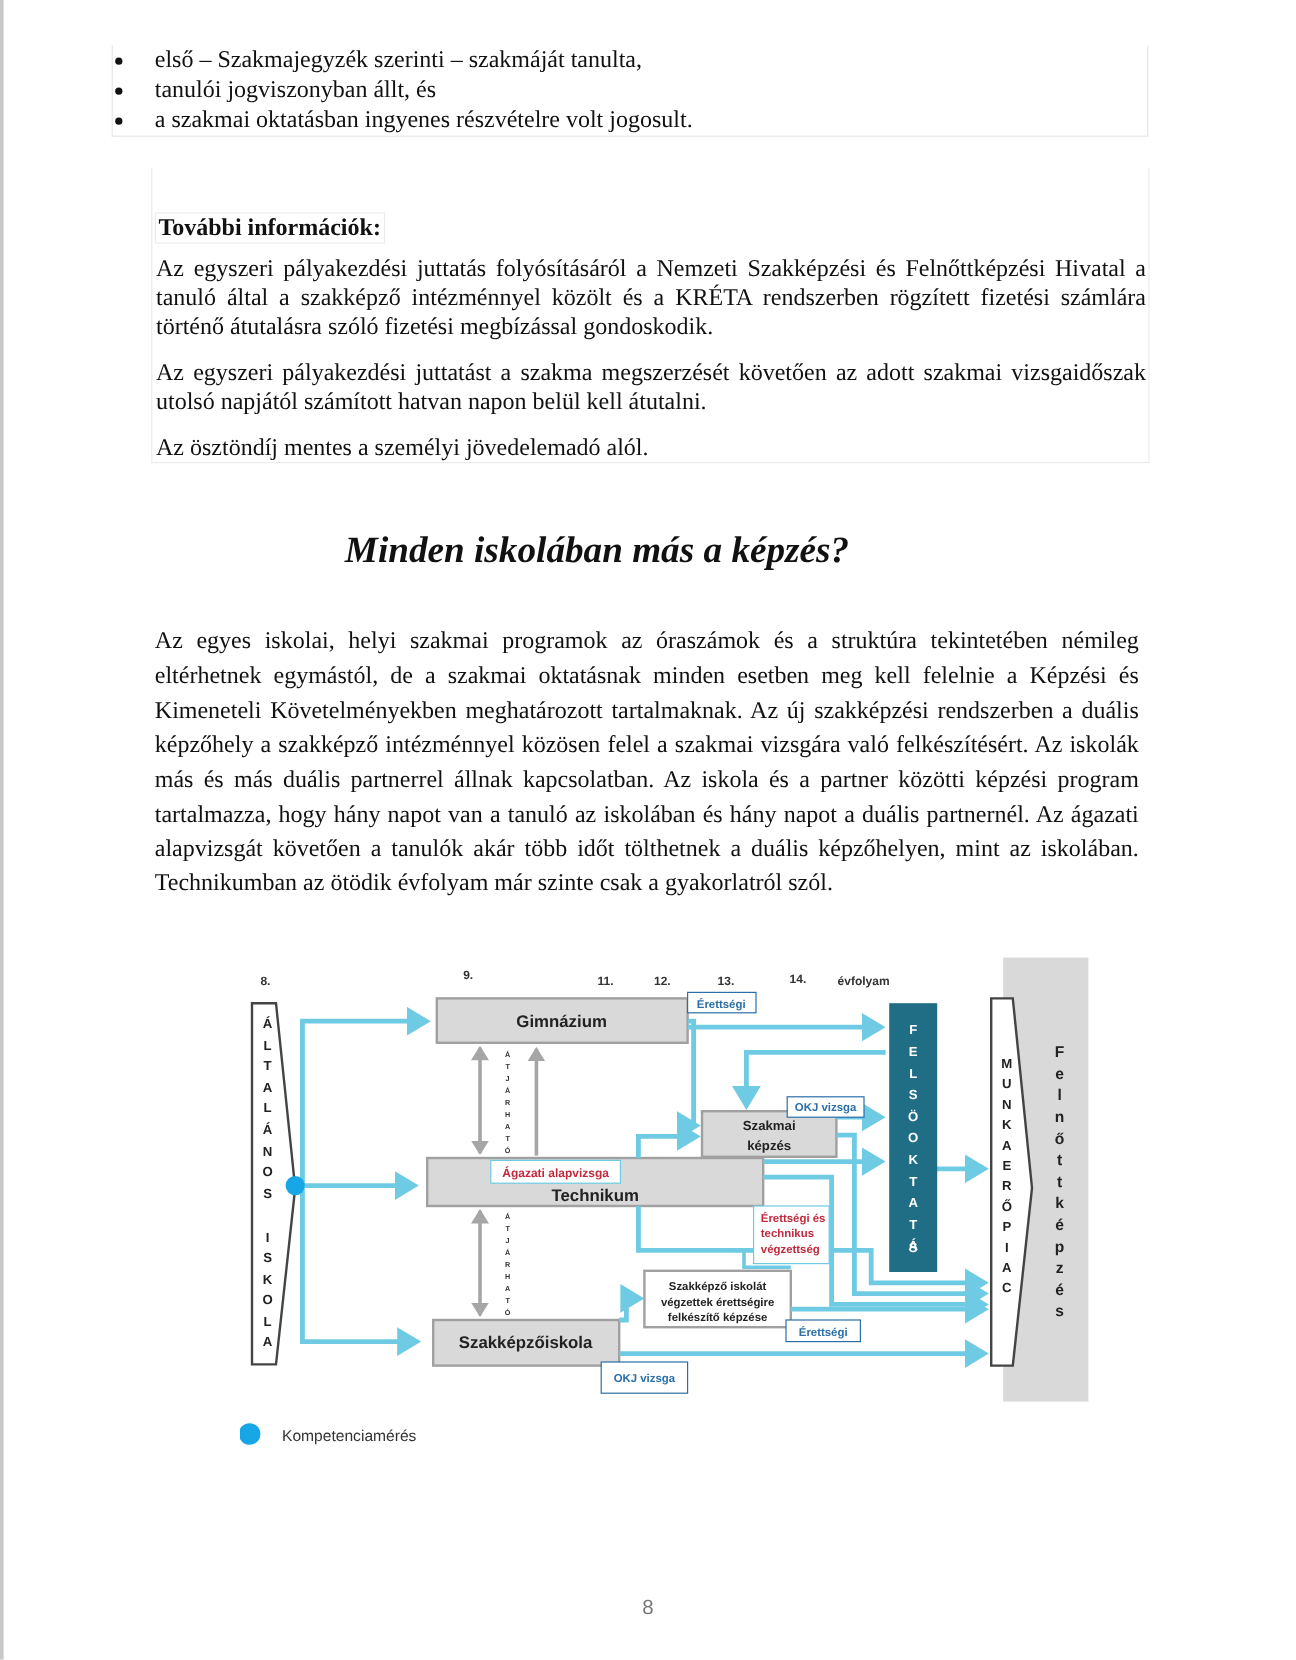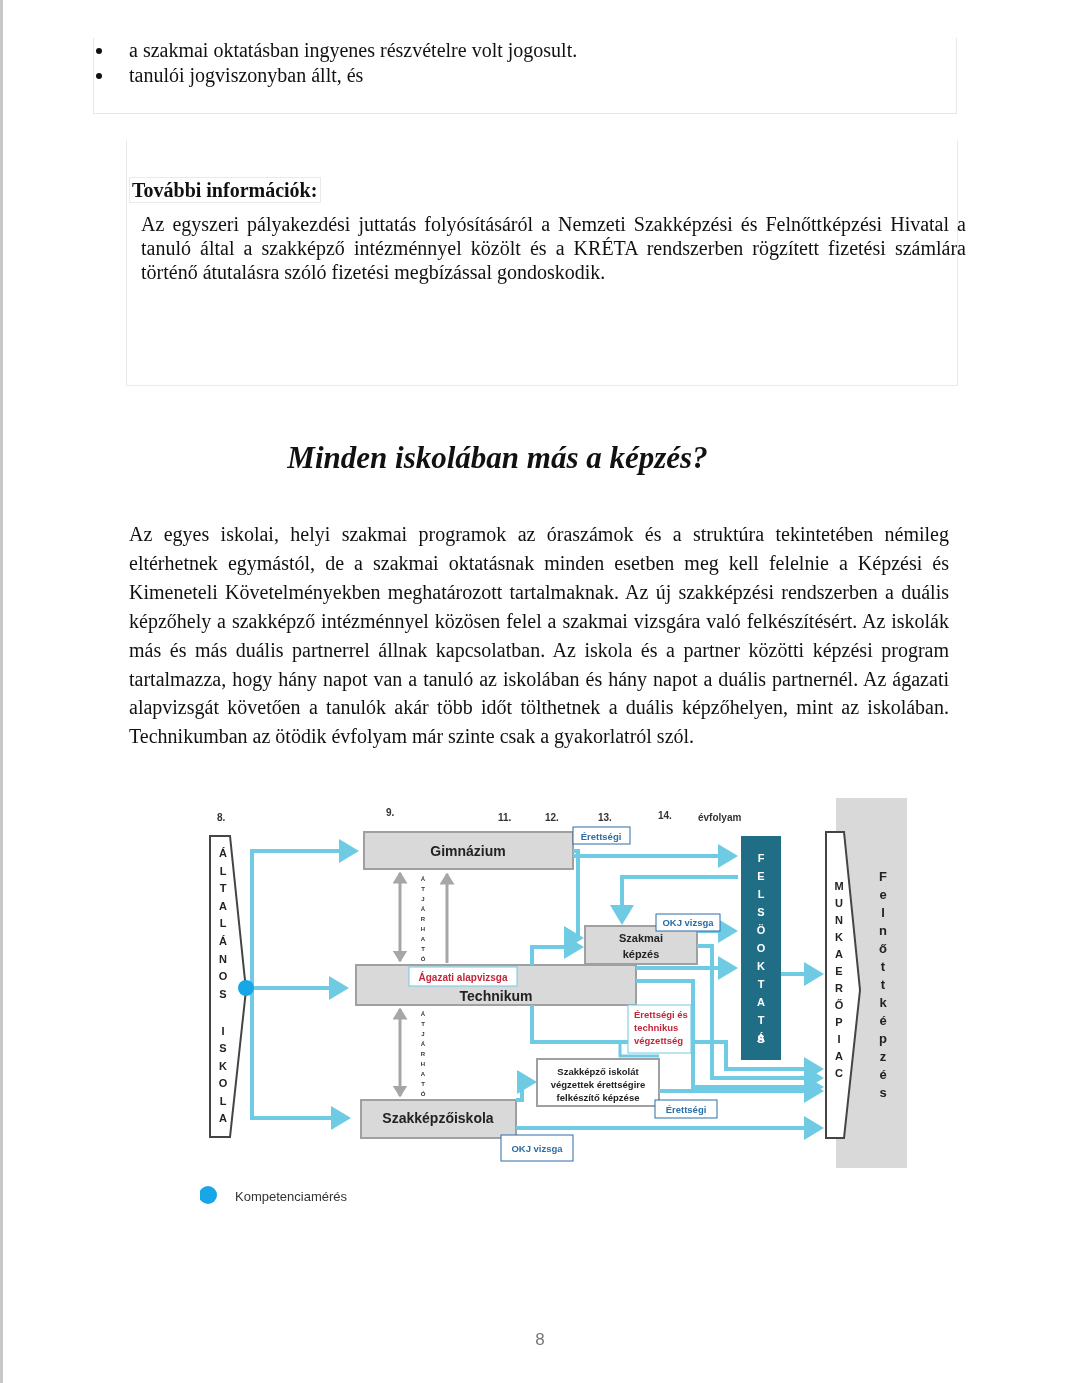--- a/index.html
+++ b/index.html
@@ -17,21 +17,21 @@
   .bullet-list li .dot { position: absolute; left: 2px; top: 10px; width: 6px; height: 6px; border-radius: 50%; background: #111; }
   .info-box {
     position: absolute; left: 126px; top: 140px; width: 830px; height: 245px;
     border: 1px solid #e8ebee; border-top: none;
   }
   .info-title {
     position: absolute; left: 2px; top: 37px; font-weight: bold; font-size: 20px;
     padding: 0 3px 0 2px; border: 1px solid #e8ebee; line-height: 24px; text-align: right;
   }
   .info-para {
-    position: absolute; left: 14px; width: 825px; font-size: 20px; line-height: 24px;
+    position: absolute; left: 3px; width: 825px; font-size: 20px; line-height: 24px;
     text-align: justify; text-align-last: left;
   }
   .heading {
     position: absolute; left: 0; width: 995px; top: 440px; text-align: center;
     font-size: 31px; font-weight: bold; font-style: italic;
   }
   .body-text {
     position: absolute; left: 129px; top: 520px; width: 820px; font-size: 20px; line-height: 28.9px;
     text-align: justify;
   }
@@ -42,28 +42,31 @@
   }
   svg text { font-family: "Liberation Sans", "DejaVu Sans", sans-serif; }
 </style>
 </head>
 <body>
 
 <div class="left-edge"></div>
 
 <div class="bullet-box">
   <ul class="bullet-list">
+    <li><span class="dot"></span><span>első – Szakmajegyzék szerinti – szakmáját tanulta,</span></li>
+    <li><span class="dot"></span><span>tanulói jogviszonyban állt, és</span></li>
     <li><span class="dot"></span><span>a szakmai oktatásban ingyenes részvételre volt jogosult.</span></li>
-    <li><span class="dot"></span><span>tanulói jogviszonyban állt, és</span></li>
   </ul>
 </div>
 
 <div class="info-box">
   <div class="info-title">További információk:</div>
   <div class="info-para" style="top:72px;">Az egyszeri pályakezdési juttatás folyósításáról a Nemzeti Szakképzési és Felnőttképzési Hivatal a tanuló által a szakképző intézménnyel közölt és a KRÉTA rendszerben rögzített fizetési számlára történő átutalásra szóló fizetési megbízással gondoskodik.</div>
+  <div class="info-para" style="top:159px;">Az egyszeri pályakezdési juttatást a szakma megszerzését követően az adott szakmai vizsgaidőszak utolsó napjától számított hatvan napon belül kell átutalni.</div>
+  <div class="info-para" style="top:221px;">Az ösztöndíj mentes a személyi jövedelemadó alól.</div>
 </div>
 
 <div class="heading">Minden iskolában más a képzés?</div>
 
 <div class="body-text">Az egyes iskolai, helyi szakmai programok az óraszámok és a struktúra tekintetében némileg eltérhetnek egymástól, de a szakmai oktatásnak minden esetben meg kell felelnie a Képzési és Kimeneteli Követelményekben meghatározott tartalmaknak. Az új szakképzési rendszerben a duális képzőhely a szakképző intézménnyel közösen felel a szakmai vizsgára való felkészítésért. Az iskolák más és más duális partnerrel állnak kapcsolatban. Az iskola és a partner közötti képzési program tartalmazza, hogy hány napot van a tanuló az iskolában és hány napot a duális partnernél. Az ágazati alapvizsgát követően a tanulók akár több időt tölthetnek a duális képzőhelyen, mint az iskolában. Technikumban az ötödik évfolyam már szinte csak a gyakorlatról szól.</div>
 
 <div class="diagram">
 <svg width="720" height="420" viewBox="0 0 720 420" xmlns="http://www.w3.org/2000/svg">
   <defs>
     <marker id="ab" markerWidth="6" markerHeight="6" refX="4" refY="3" orient="auto" markerUnits="strokeWidth">

